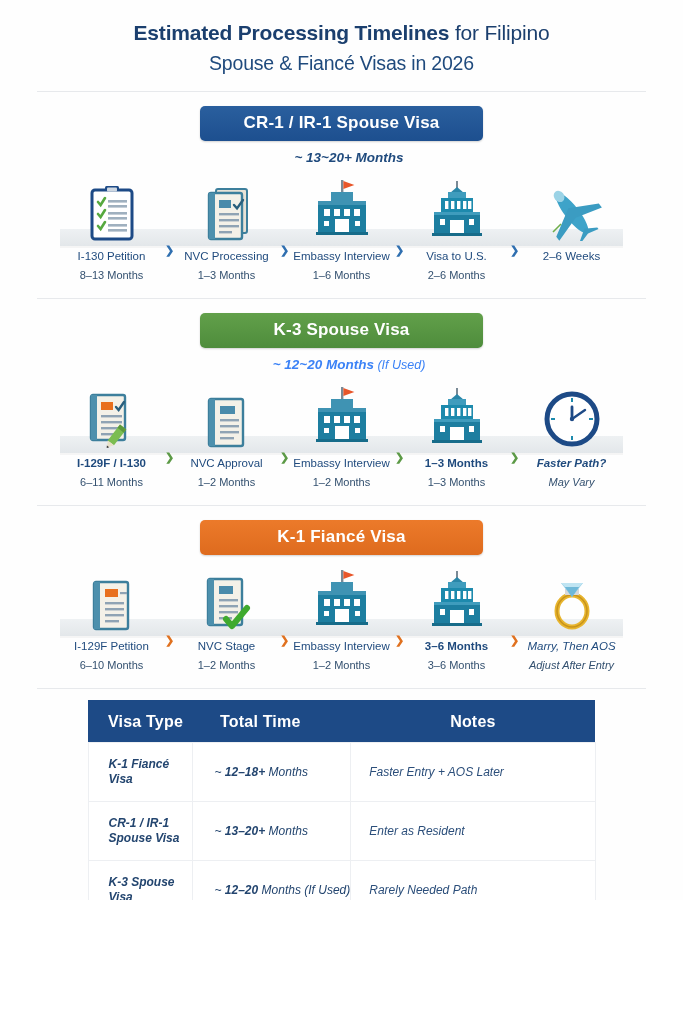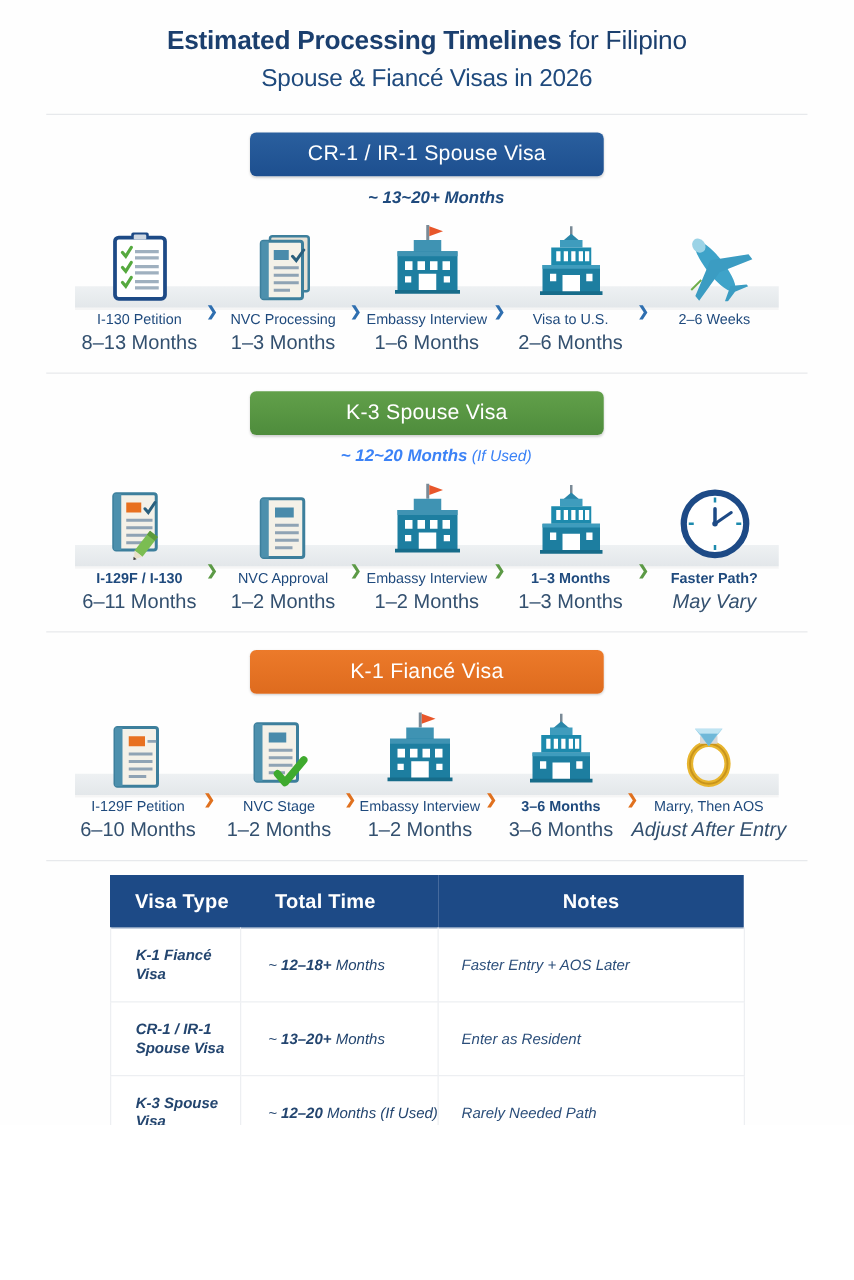--- a/index.html
+++ b/index.html
@@ -50,21 +50,21 @@
   .section { padding-top: 14px; }
 
   .badge-row { text-align: center; }
   .badge {
     display: inline-block;
     min-width: 283px;
     padding: 7px 26px 8px 26px;
     border-radius: 5px;
     color: #ffffff;
     font-size: 17px;
-    font-weight: normal;
+    font-weight: bold;
     letter-spacing: 0.2px;
     box-shadow: 0 1px 2px rgba(0,0,0,0.18);
   }
   .badge.navy  { background: linear-gradient(#2a5f9e, #1d4f8f); }
   .badge.green { background: linear-gradient(#62a04a, #4e8c3c); }
   .badge.orange{ background: linear-gradient(#ec7a2a, #de6b1e); }
 
   .subtitle {
     text-align: center;
     margin-top: 9px;
@@ -120,27 +120,27 @@
   .icon-box svg { display: block; }
   .step-l1 {
     margin-top: 8px;
     font-size: 11.5px;
     color: #1f4a7d;
     line-height: 15px;
     white-space: nowrap;
   }
   .step-l2 {
     margin-top: 4px;
-    font-size: 16px;
+    font-size: 11px;
     color: #33506f;
     line-height: 14px;
     white-space: nowrap;
   }
   .step-l1.b { font-weight: bold; }
-  .step-l1.i { }
+  .step-l1.i { font-style: italic; }
   .step-l2.i { font-style: italic; }
 
   .arrow {
     position: absolute;
     top: 67px;
     right: -5px;
     width: 9px;
     height: 9px;
     color: #2f6fb0;
     font-size: 11px;

